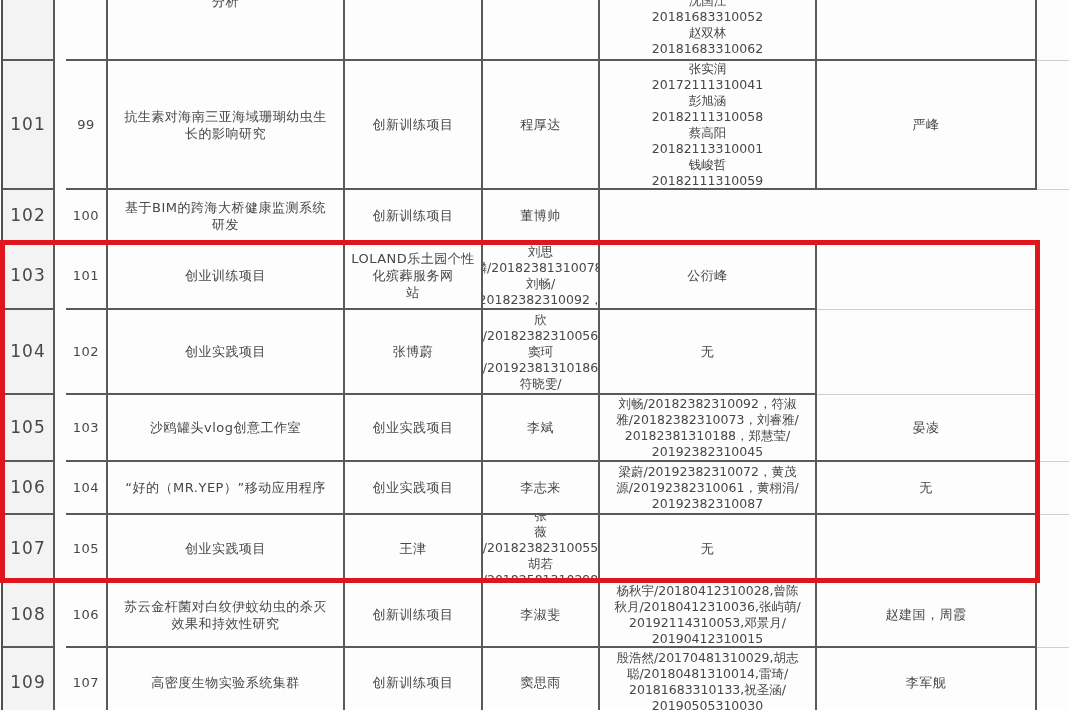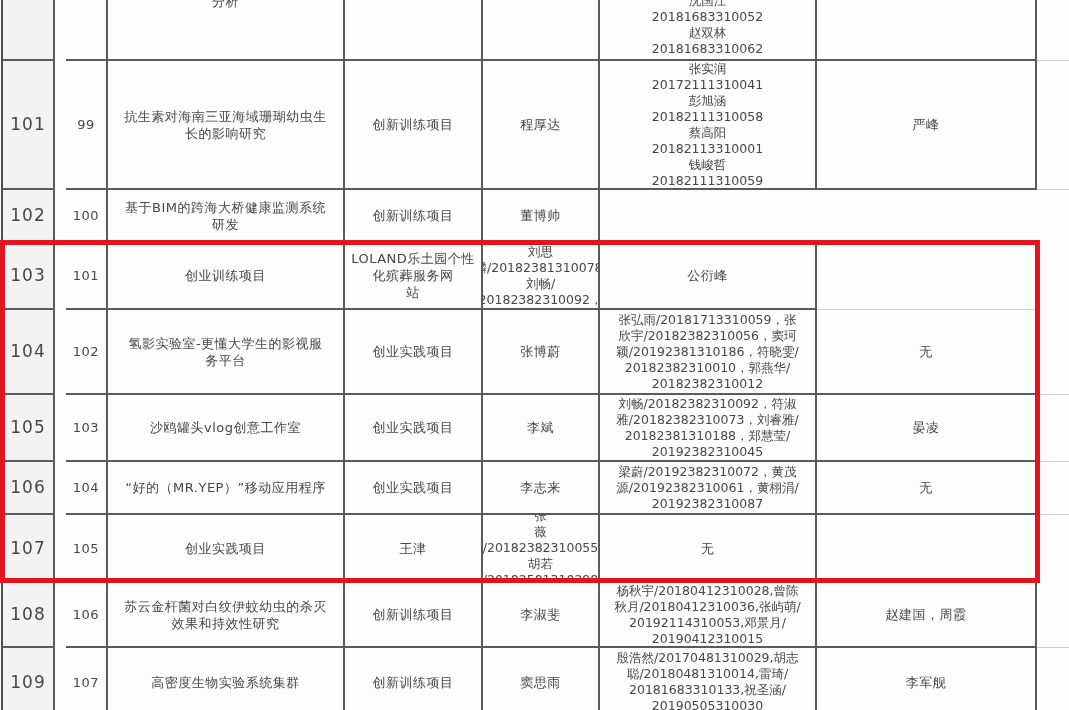--- a/index.html
+++ b/index.html
@@ -93,22 +93,20 @@
 麟/20182381310078,刘畅/
 20182382310092，李思阳/
 20192382310014</div>
       <div class="c col-advisor">公衍峰</div>
       <div class="c col-extra"></div>
     </div>
 
     <div class="row r4">
       <div class="c col-no">104</div>
       <div class="c col-seq">102</div>
-      <div class="c col-title pre">氢影实验室-更懂大学生的影视服
-务平台</div>
       <div class="c col-type">创业实践项目</div>
       <div class="c col-leader">张博蔚</div>
       <div class="c col-members pre">张弘雨/20181713310059，张
 欣宇/20182382310056，窦珂
 颖/20192381310186，符晓雯/
 20182382310010，郭燕华/
 20182382310012</div>
       <div class="c col-advisor">无</div>
       <div class="c col-extra"></div>
     </div>

